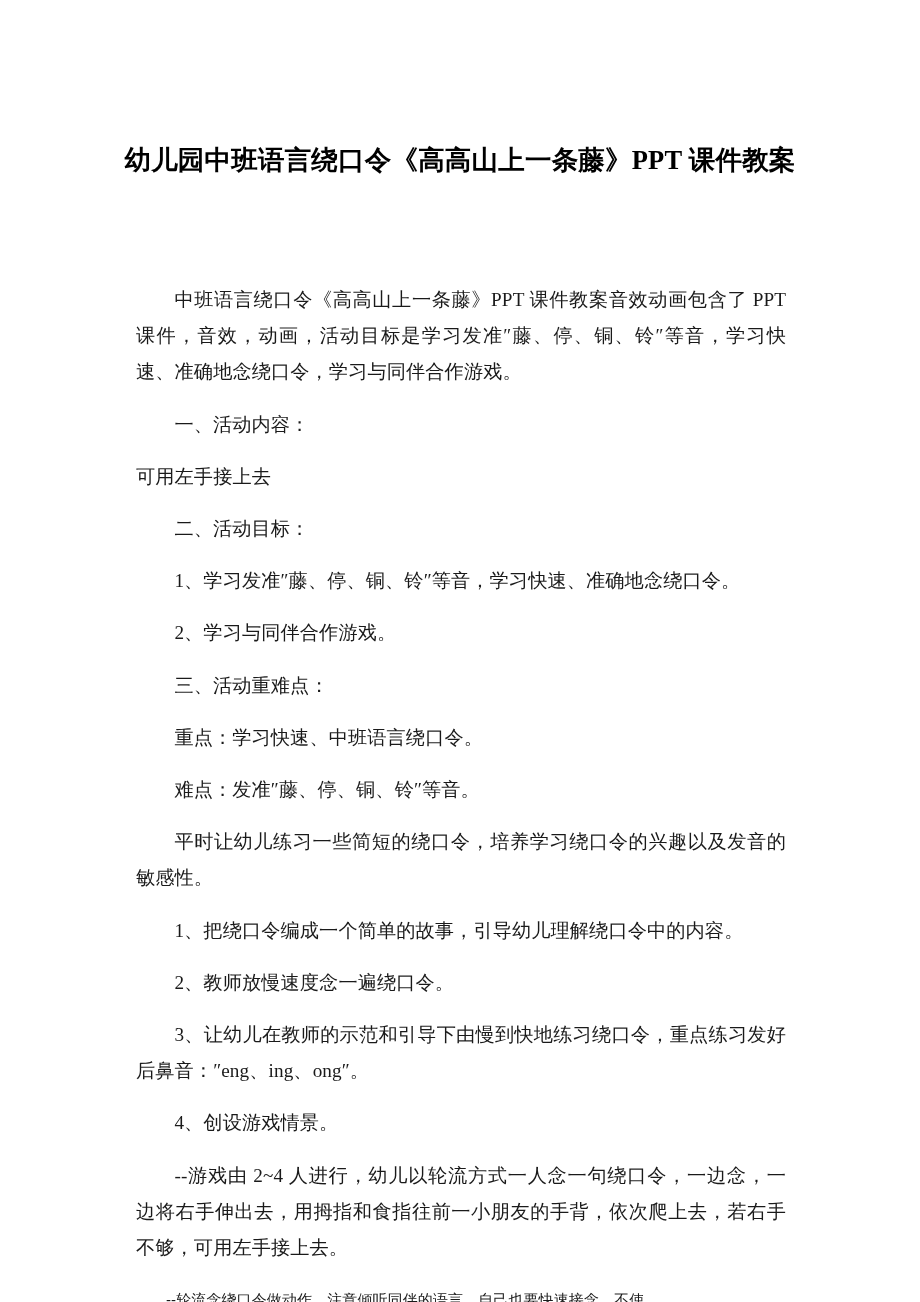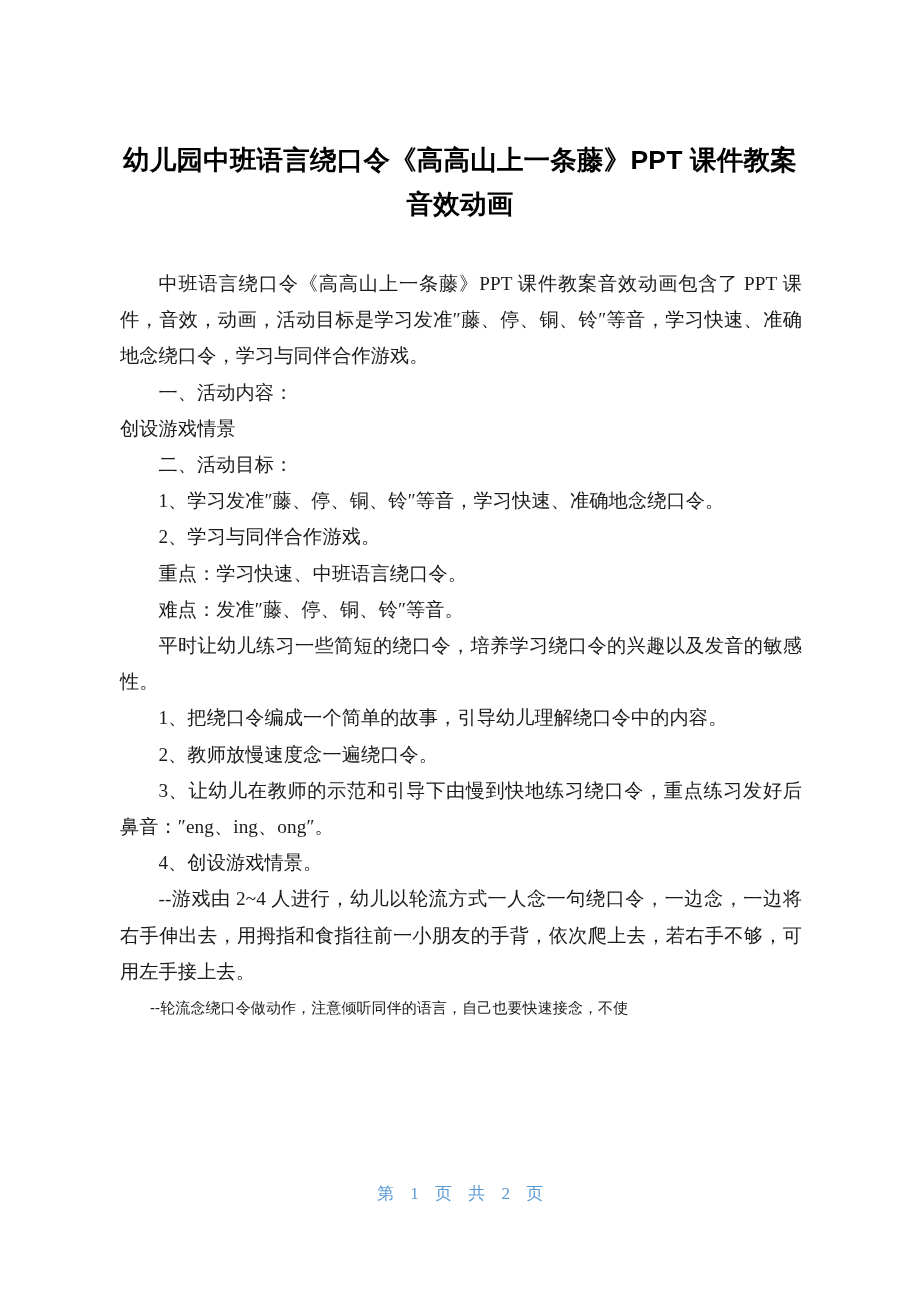--- a/index.html
+++ b/index.html
@@ -27,42 +27,42 @@
     background: #ffffff;
   }
 
   
   .doc-title {
     position: absolute;
     left: 110px;
     top: 138px;
     width: 700px;
     text-align: center;
-    font-family: Liberation Sans, sans-serif;
+    font-family: Liberation Serif, serif;
     font-weight: bold;
     font-size: 26.5px;
     line-height: 44px;
     letter-spacing: 0.2px;
     color: #000000;
   }
 
   
   .body-block {
     position: absolute;
     left: 120px;
     top: 266px;
     width: 682px;
   }
 
   .para {
     font-size: 19.2px;
     line-height: 36.2px;
     text-align: justify;
     text-justify: inter-ideograph;
-    margin: 0;
+    margin: 16px;
     color: #1a1a1a;
     letter-spacing: 0.1px;
   }
 
   
   .para.indent {
     text-indent: 2em;
   }
 
   
@@ -87,43 +87,35 @@
     padding: 0 6px;
   }
 </style>
 </head>
 <body>
 
 <div class="page">
 
   <div class="doc-title">
     <div>幼儿园中班语言绕口令《高高山上一条藤》PPT 课件教案</div>
-    <div>音效动画</div>
   </div>
 
   <div class="body-block">
     <p class="para indent">中班语言绕口令《高高山上一条藤》PPT 课件教案音效动画包含了 PPT 课件，音效，动画，活动目标是学习发准″藤、停、铜、铃″等音，学习快速、准确地念绕口令，学习与同伴合作游戏。</p>
     <p class="para indent">一、活动内容：</p>
-    <p class="para">创设游戏情景</p>
+    <p class="para">可用左手接上去</p>
     <p class="para indent">二、活动目标：</p>
     <p class="para indent">1、学习发准″藤、停、铜、铃″等音，学习快速、准确地念绕口令。</p>
     <p class="para indent">2、学习与同伴合作游戏。</p>
+    <p class="para indent">三、活动重难点：</p>
     <p class="para indent">重点：学习快速、中班语言绕口令。</p>
     <p class="para indent">难点：发准″藤、停、铜、铃″等音。</p>
     <p class="para indent">平时让幼儿练习一些简短的绕口令，培养学习绕口令的兴趣以及发音的敏感性。</p>
     <p class="para indent">1、把绕口令编成一个简单的故事，引导幼儿理解绕口令中的内容。</p>
     <p class="para indent">2、教师放慢速度念一遍绕口令。</p>
     <p class="para indent">3、让幼儿在教师的示范和引导下由慢到快地练习绕口令，重点练习发好后鼻音：″eng、ing、ong″。</p>
     <p class="para indent">4、创设游戏情景。</p>
     <p class="para indent">--游戏由 2~4 人进行，幼儿以轮流方式一人念一句绕口令，一边念，一边将右手伸出去，用拇指和食指往前一小朋友的手背，依次爬上去，若右手不够，可用左手接上去。</p>
     <p class="para indent sans">--轮流念绕口令做动作，注意倾听同伴的语言，自己也要快速接念，不使</p>
   </div>
 
-  <div class="footer" style="color: rgb(91, 155, 213);">
-    <span class="seg">第</span>
-    <span class="seg">1</span>
-    <span class="seg">页</span>
-    <span class="seg">共</span>
-    <span class="seg">2</span>
-    <span class="seg">页</span>
-  </div>
 
 </div>
 
 </body></html>

